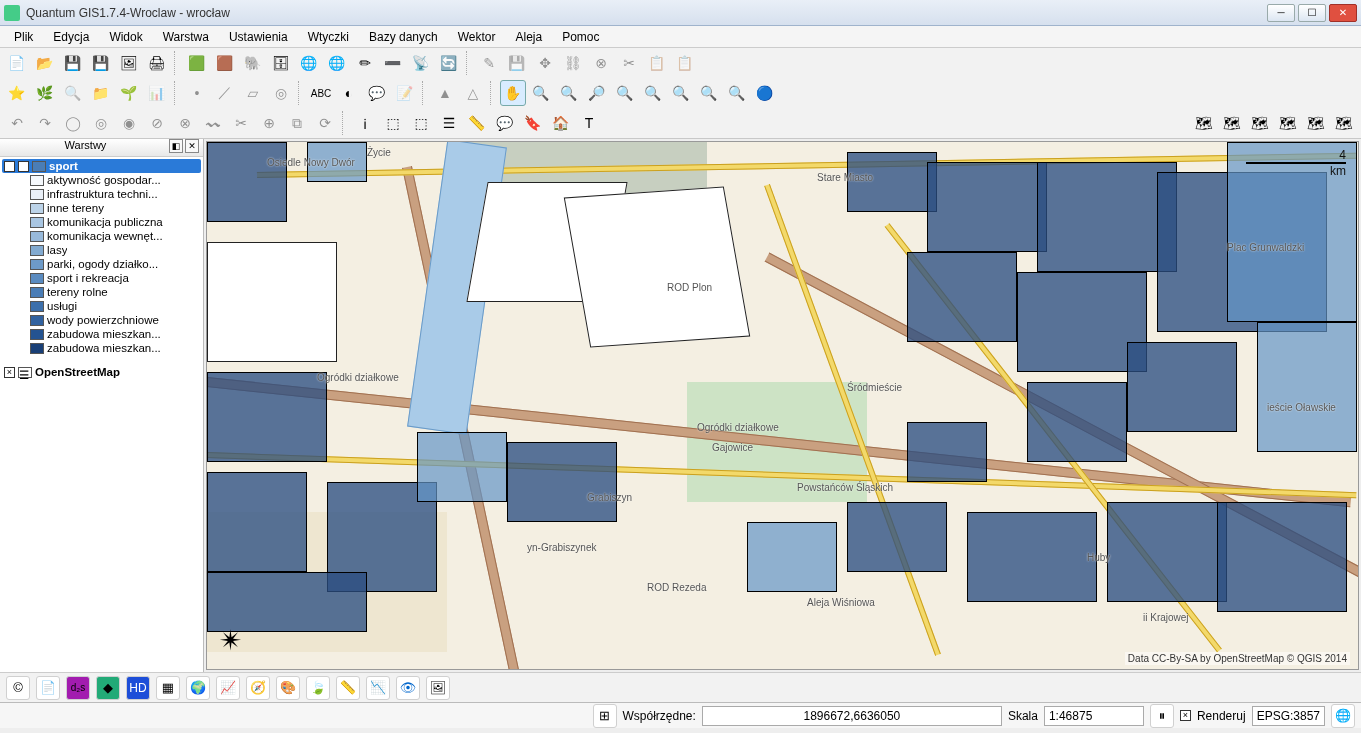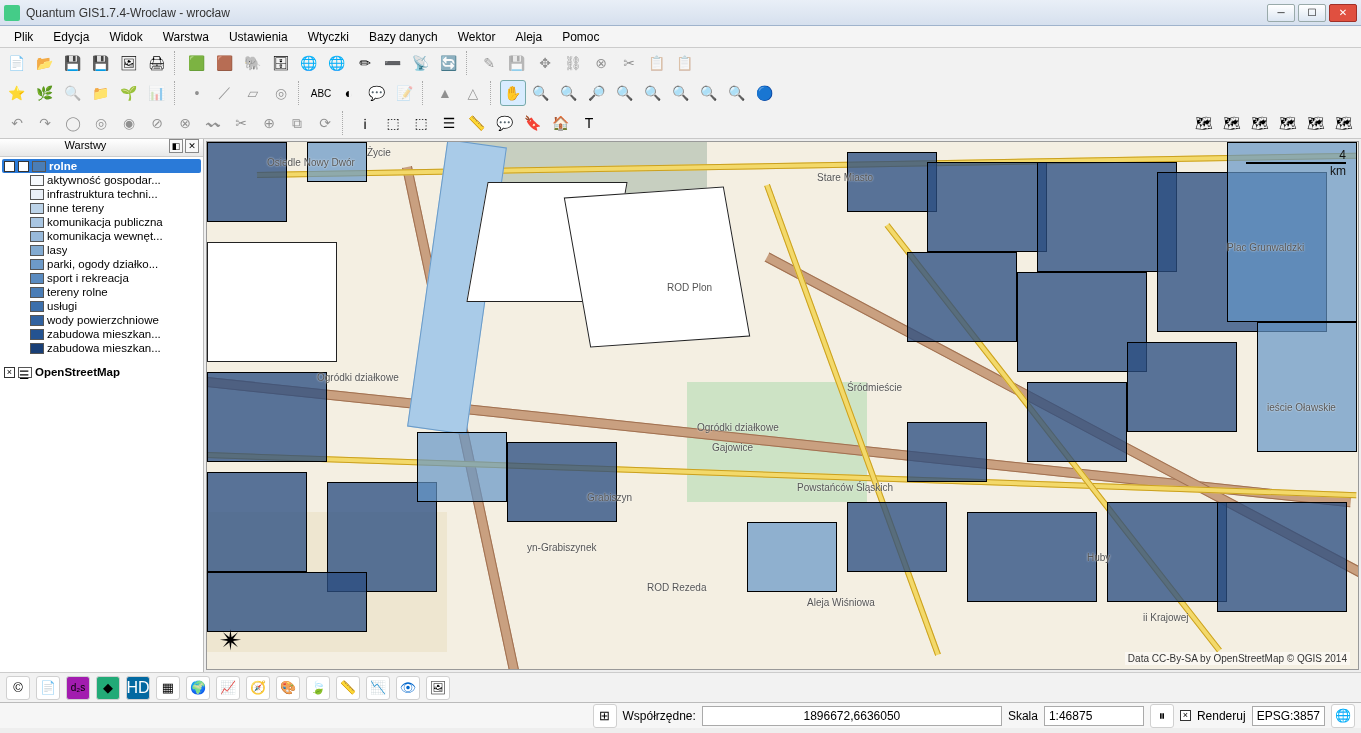--- a/index.html
+++ b/index.html
@@ -191,21 +191,21 @@
     <div class="panelhdr">
       <span class="pt">Warstwy</span>
       <div class="sqbtn">◧</div>
       <div class="sqbtn">✕</div>
     </div>
     <div class="layers">
       <div class="ltop selected">
         <div class="ex">-</div>
         <div class="cb">×</div>
         <div class="sw" style="background:#4a7db6"></div>
-        <span>rolne</span>
+        <span>sport</span>
       </div>
       <div id="layer-list">
           <div class="lrow">
             <div class="sw" style="background:#f5f8fc"></div>
             <span>aktywność gospodar...</span>
           </div>
           <div class="lrow">
             <div class="sw" style="background:#eaf0f8"></div>
             <span>infrastruktura techni...</span>
           </div>
@@ -337,21 +337,21 @@
     <div class="northarrow">✴</div>
     <div class="credits">Data CC-By-SA by OpenStreetMap © QGIS 2014</div>
   </div>
 </div>
 
 <div class="pluginbar">
   <div class="pbtn">©</div>
   <div class="pbtn">📄</div>
   <div class="pbtn" style="background:#a21caf;font-size:10px">d₂s</div>
   <div class="pbtn" style="background:#2a7">◆</div>
-  <div class="pbtn" style="background:#0369a1;font-size:16px;color:#fff">HD</div>
+  <div class="pbtn" style="background:#1d4ed8;font-size:12px;color:#fff">HD</div>
   <div class="pbtn">▦</div>
   <div class="pbtn">🌍</div>
   <div class="pbtn">📈</div>
   <div class="pbtn">🧭</div>
   <div class="pbtn">🎨</div>
   <div class="pbtn" style="color:#2a7">🍃</div>
   <div class="pbtn">📏</div>
   <div class="pbtn" style="color:#d33">📉</div>
   <div class="pbtn" style="color:#06c">👁</div>
   <div class="pbtn">🖼</div>

